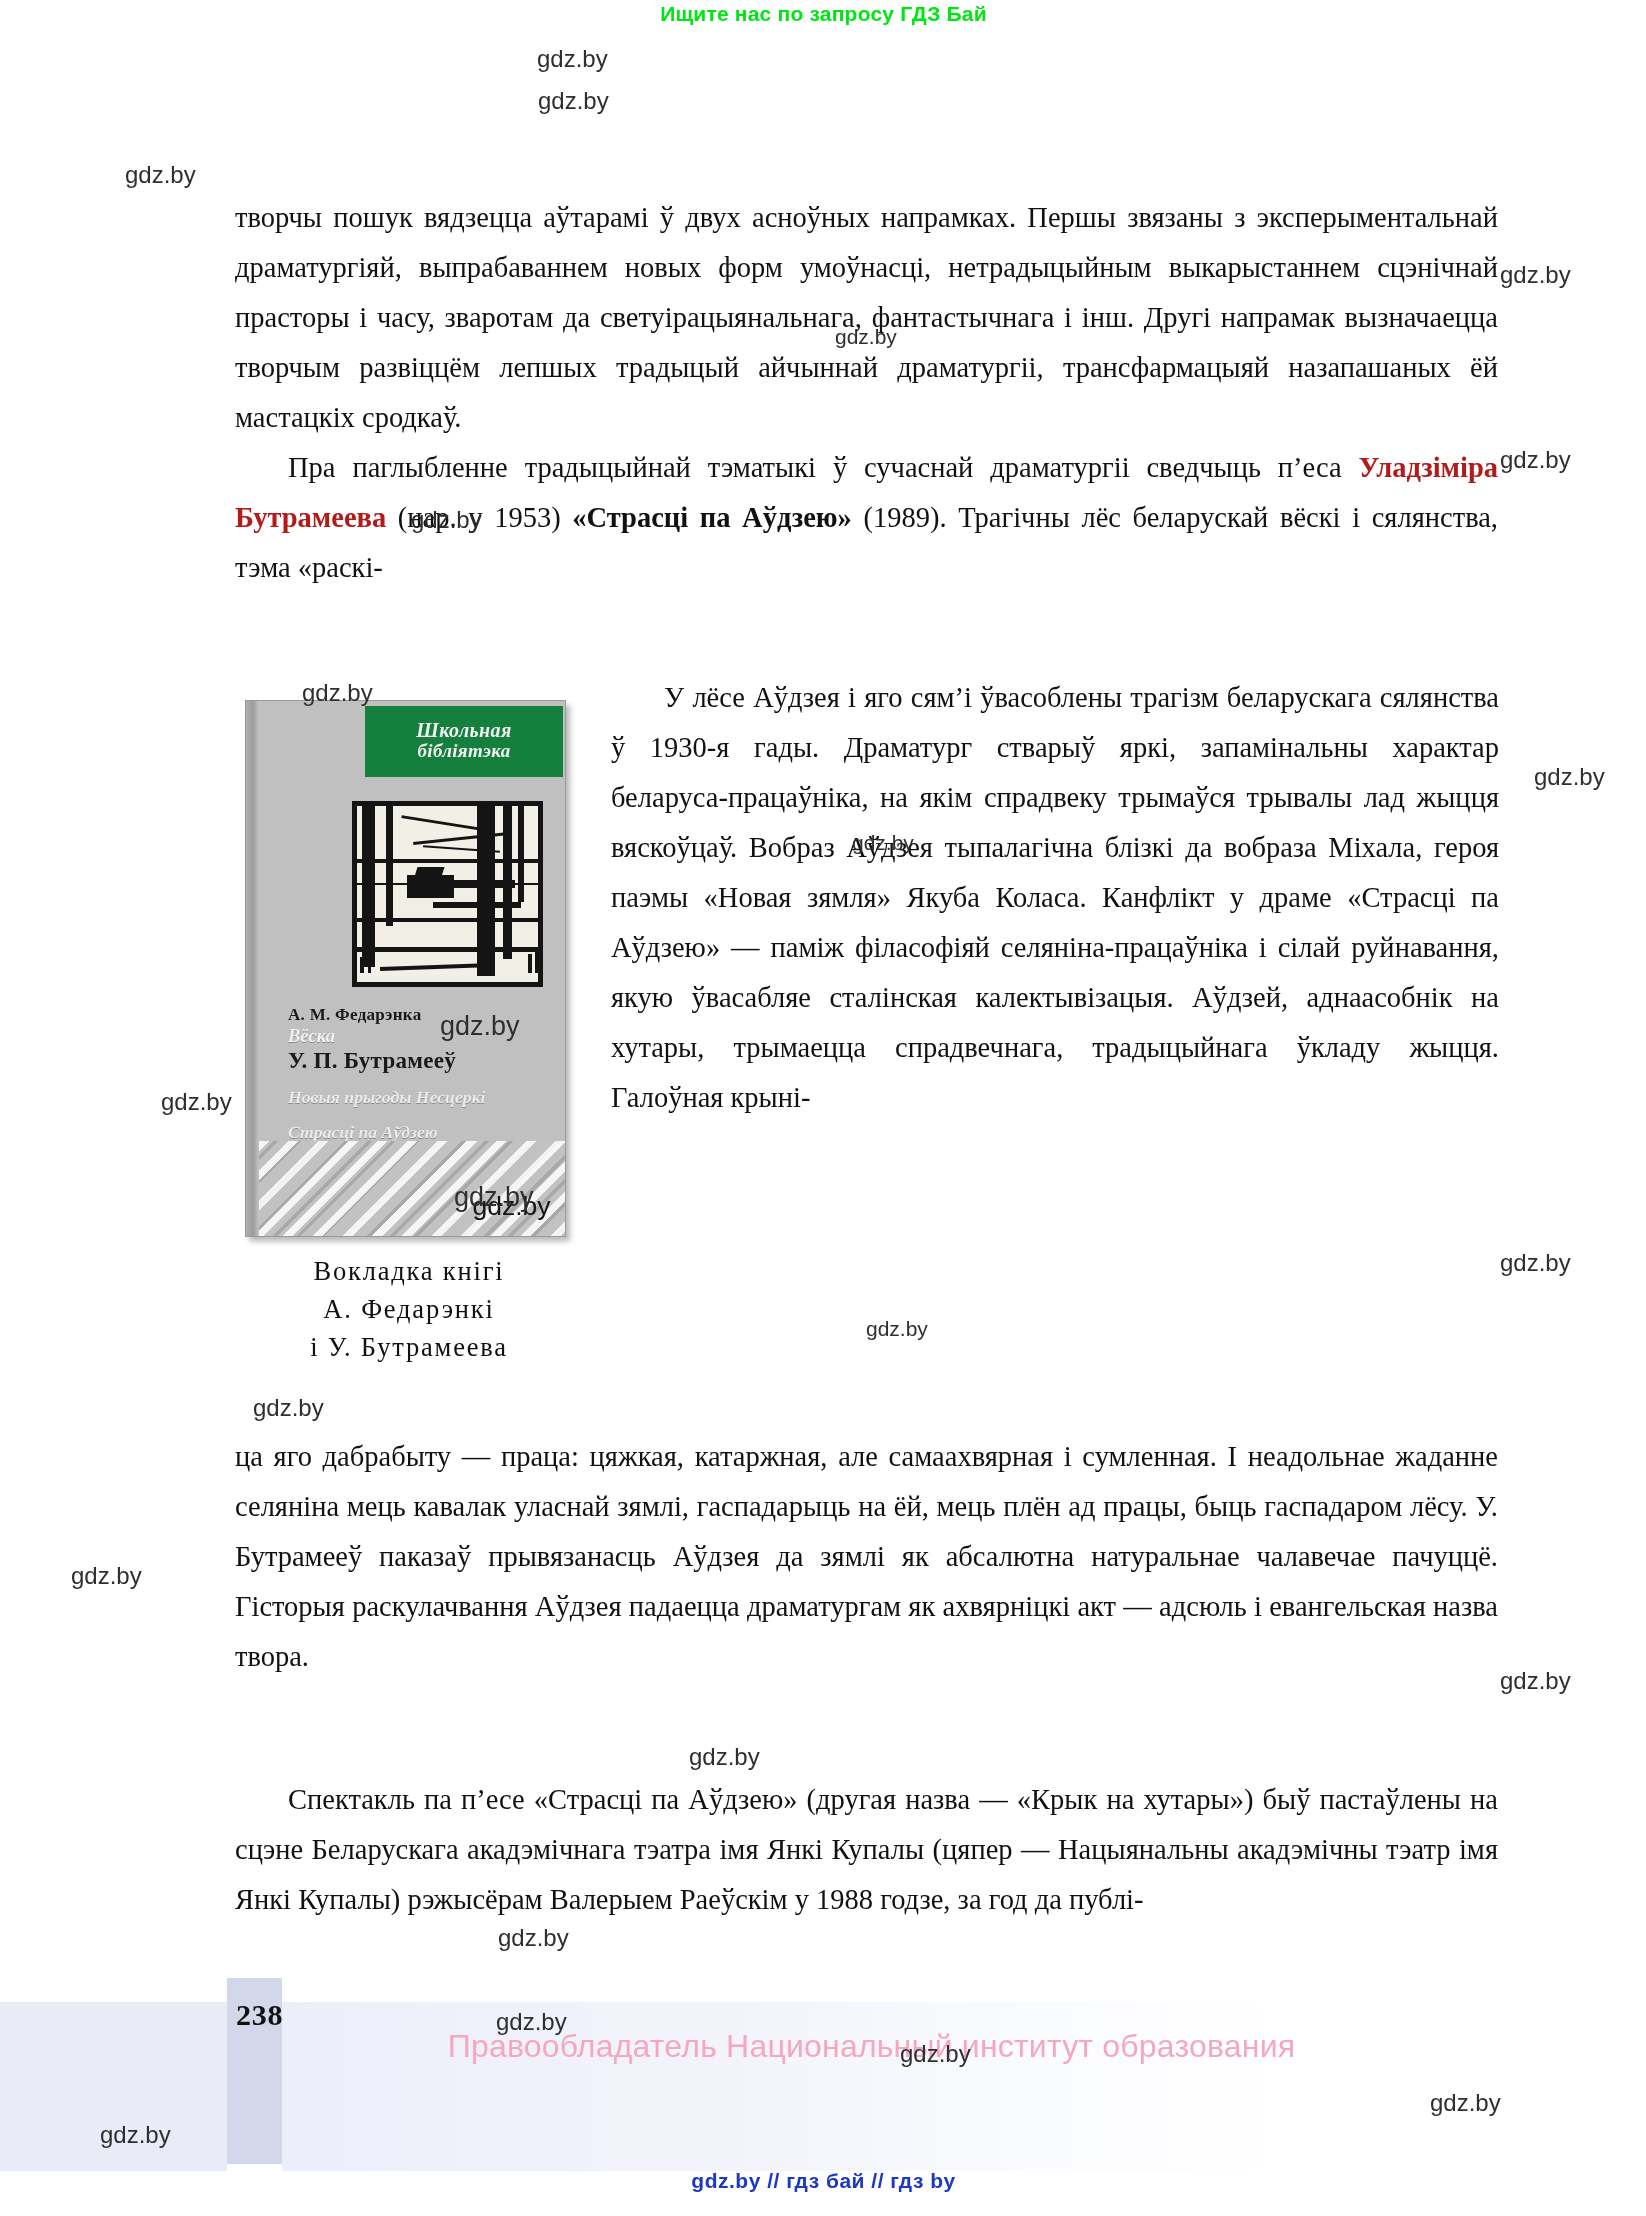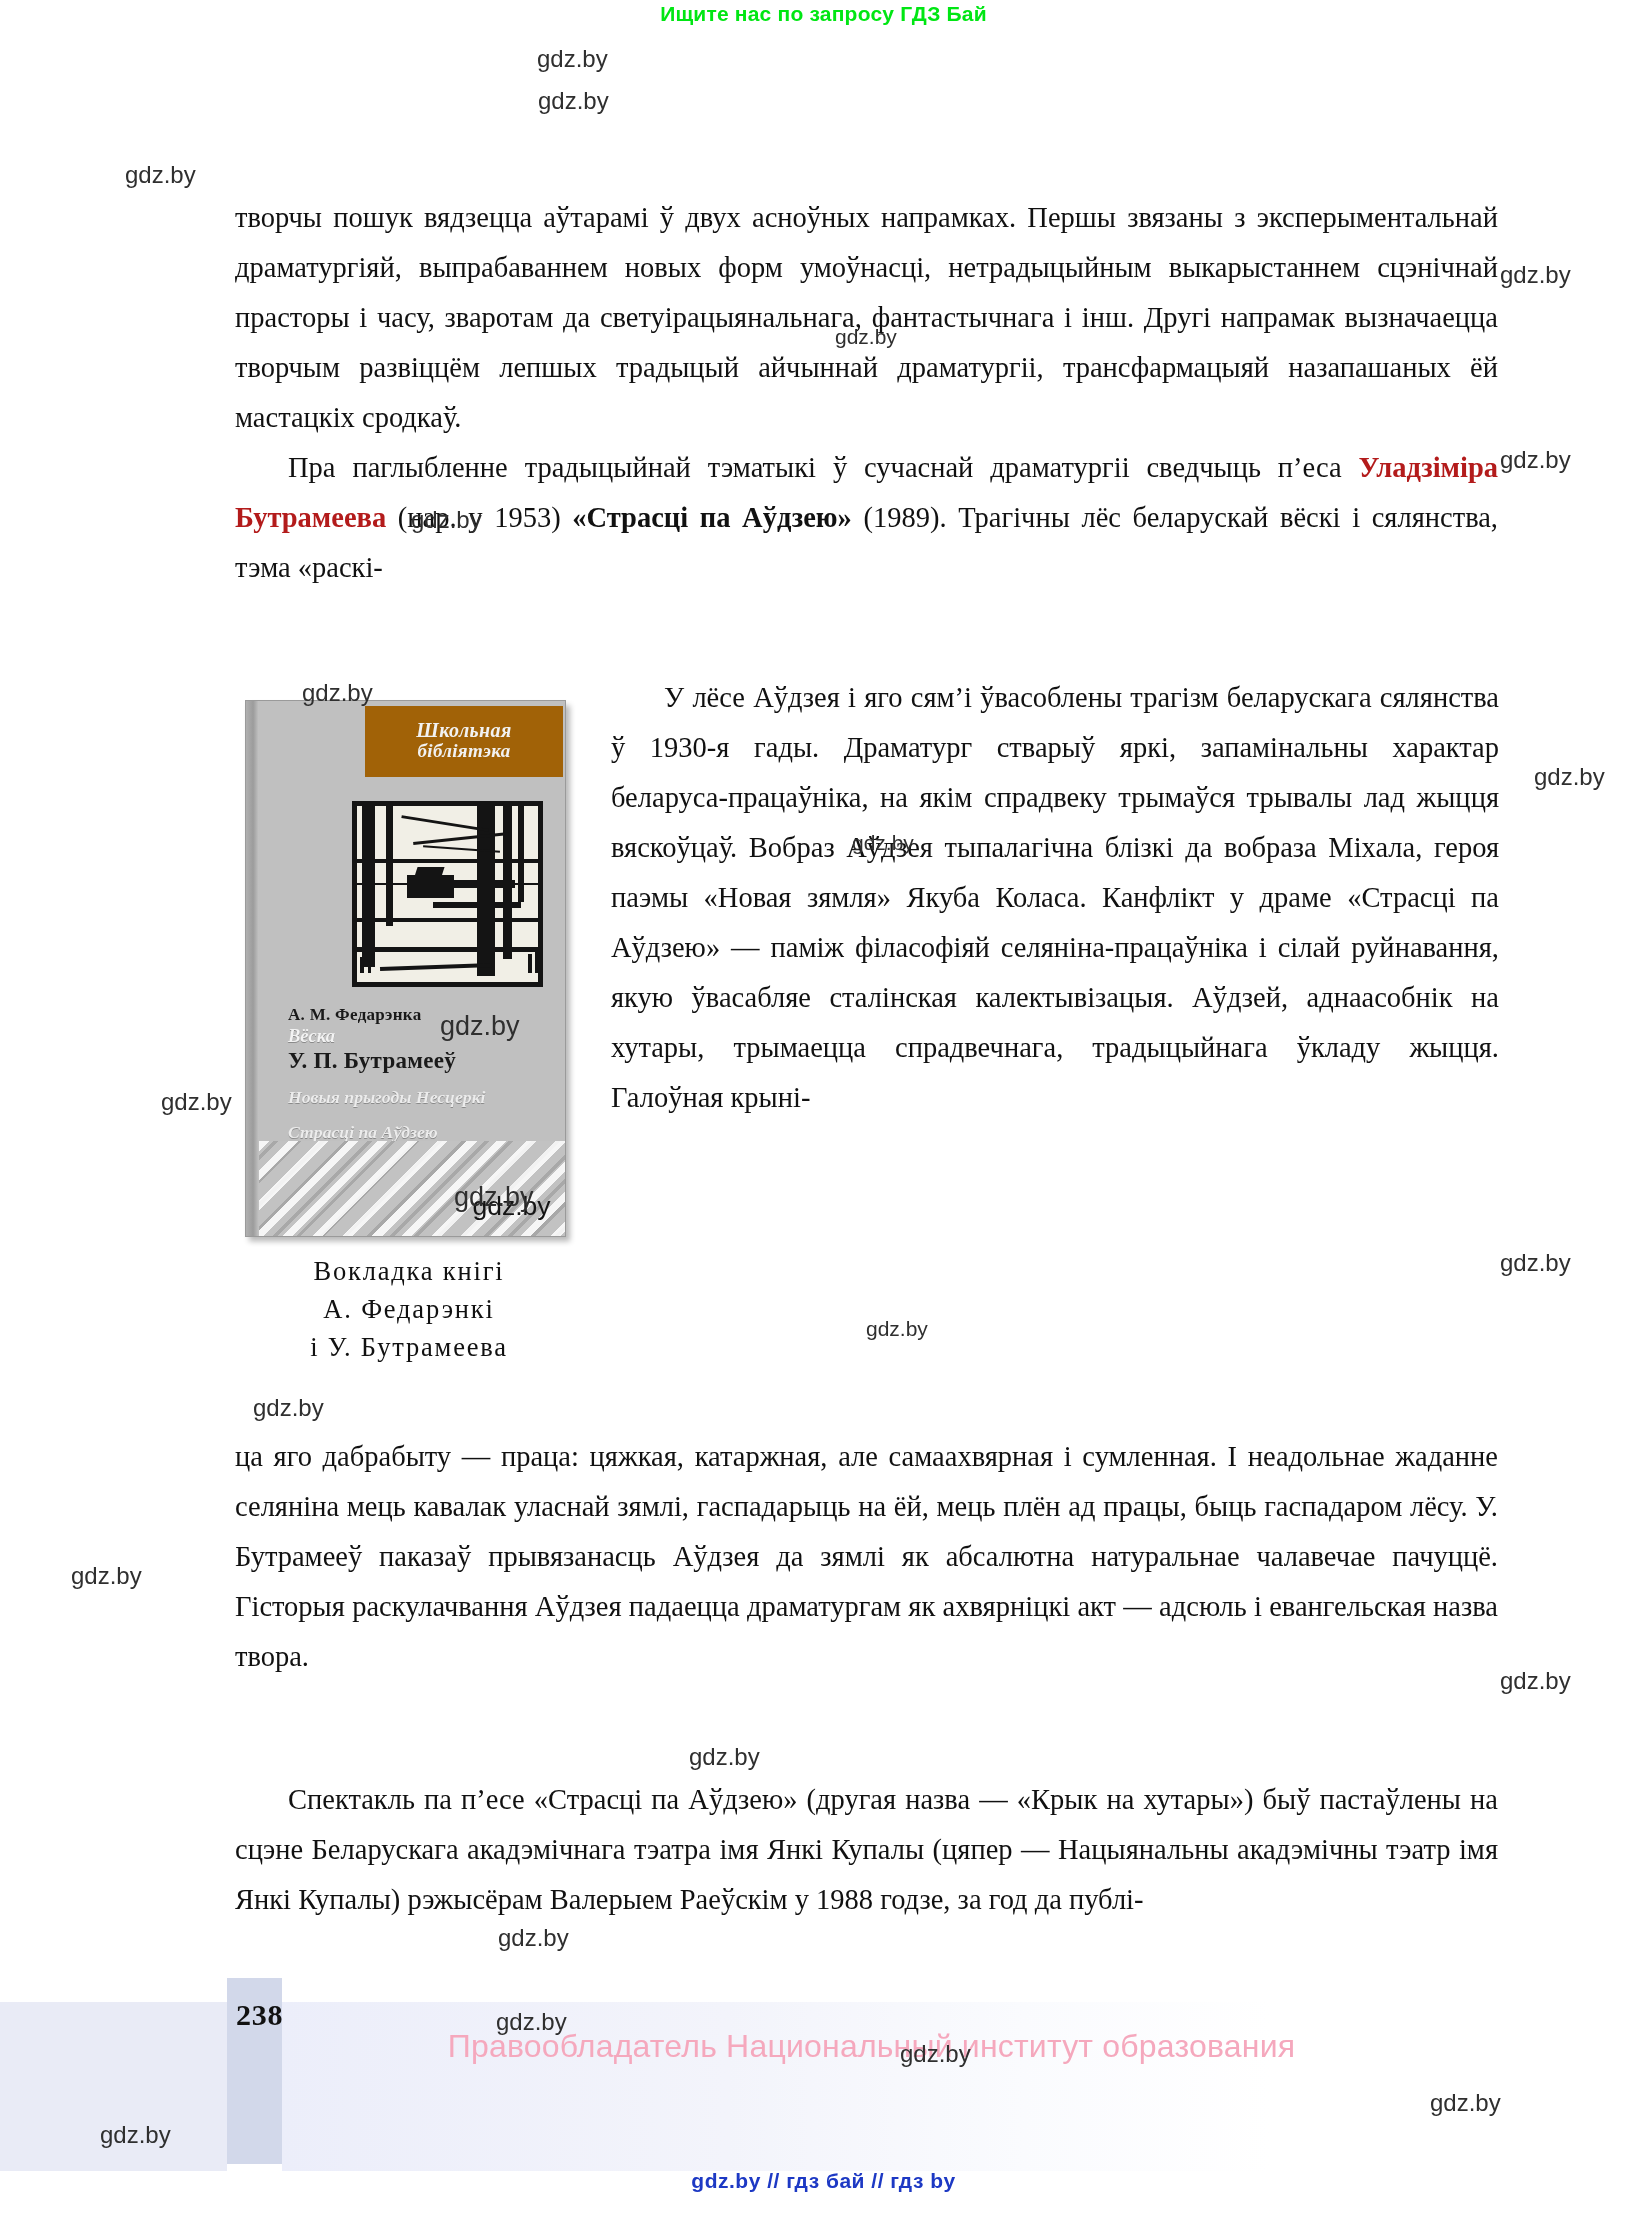--- a/index.html
+++ b/index.html
@@ -117,21 +117,21 @@
     left: 0; top: 0;
     width: 13px; height: 100%;
     background: linear-gradient(90deg,#b0b0b0 0%, #9c9c9c 55%, #c4c4c4 100%);
   }
   .cover .banner {
     position: absolute;
     left: 119px;
     top: 4.8px;
     width: 198px;
     height: 71px;
-    background: #a16207;
+    background: #15803d;
     color: #f2f2f2;
     display: flex;
     flex-direction: column;
     align-items: center;
     justify-content: center;
     font-family: "Liberation Serif", serif;
     font-style: italic;
     font-weight: 700;
   }
   .cover .banner .b1 {

